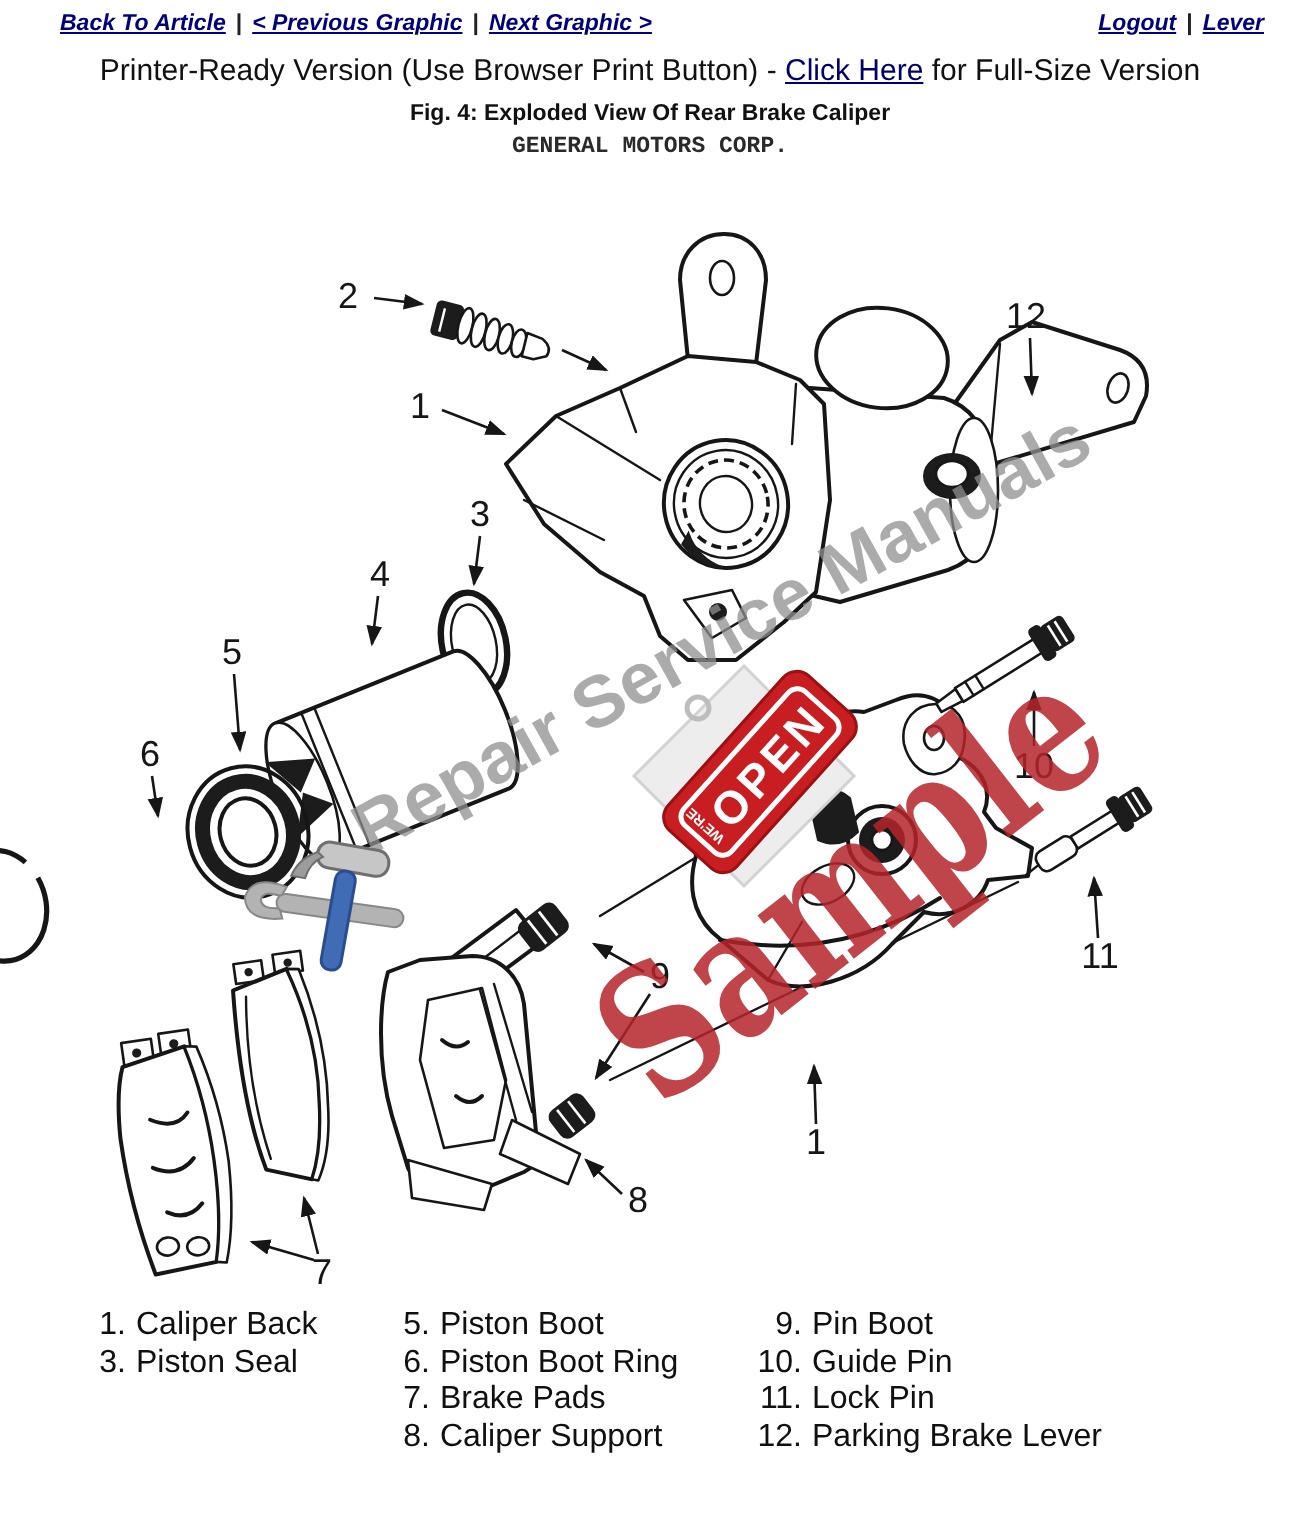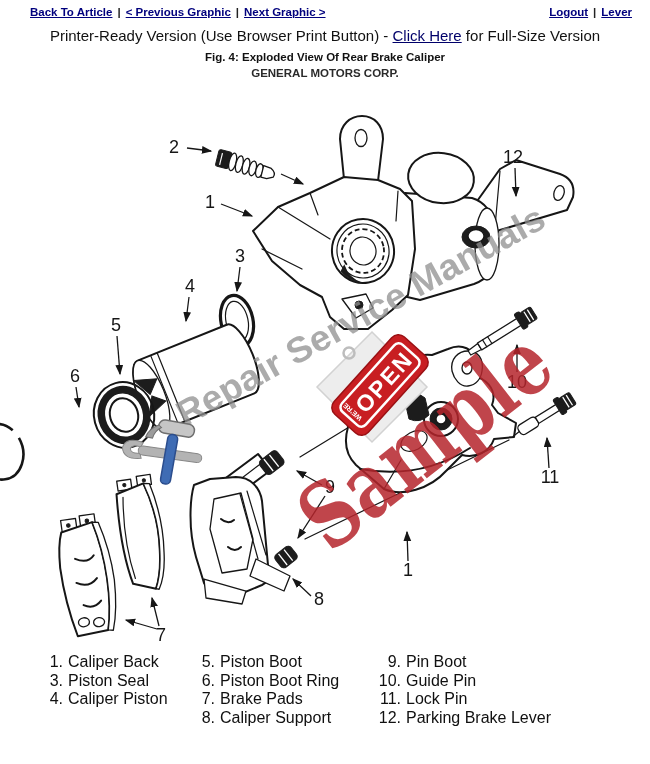--- a/index.html
+++ b/index.html
@@ -2,26 +2,26 @@
 <html><head>
 <meta charset="utf-8">
 <style>
   html,body{margin:0;padding:0;background:#fff;}
   body{width:650px;height:764px;font-family:"Liberation Sans",sans-serif;color:#111;overflow:hidden;}
   .page{position:relative;width:650px;height:764px;background:#ffffff;}
   
   .navbar{display:flex;justify-content:space-between;align-items:flex-start;
           padding:6px 18px 0 30px;font-size:11.5px;font-weight:bold;}
   .navgroup{white-space:nowrap;}
-  a.navlink{color:#00007d;text-decoration:underline;cursor:pointer;}
+  a.navlink{color:#00007d;text-decoration:underline;cursor:pointer;font-style:italic;}
   .navsep{color:#222;padding:0 5px;font-weight:bold;}
   .printer-line{margin-top:9px;text-align:center;font-size:15px;font-weight:normal;color:#111;}
   .printer-line a{color:#00006a;text-decoration:underline;cursor:pointer;}
   .fig-caption{margin-top:7px;text-align:center;font-size:11.5px;font-weight:bold;color:#111;}
-  .company{margin-top:4px;text-align:center;font-size:11.5px;font-weight:bold;color:#2a2a2a;}
+  .company{margin-top:4px;text-align:center;font-size:11.5px;font-weight:bold;color:#2a2a2a;font-family:Liberation Mono, monospace;}
   
   svg.diagram{display:block;margin:0;}
   .ln{fill:none;stroke:#161616;stroke-width:2;stroke-linejoin:round;stroke-linecap:round;}
   .ln1{fill:none;stroke:#161616;stroke-width:1.2;stroke-linejoin:round;stroke-linecap:round;}
   .wh{fill:#ffffff;stroke:#161616;stroke-width:2;stroke-linejoin:round;}
   .wh1{fill:#ffffff;stroke:#161616;stroke-width:1.3;stroke-linejoin:round;}
   .dk{fill:#1c1c1c;stroke:#1c1c1c;stroke-width:1;}
   .callout{font-family:"Liberation Sans",sans-serif;font-size:18px;fill:#161616;}
   .leader{fill:none;stroke:#161616;stroke-width:1.3;}
   
@@ -271,21 +271,20 @@
       </g>
     </g>
 
     <text transform="translate(330,555) rotate(-38)" font-family="DejaVu Serif, Liberation Serif, serif" font-size="90" font-weight="bold" fill="#b5242c" fill-opacity="0.85" textLength="290" lengthAdjust="spacingAndGlyphs">Sample</text>
   </svg>
 
   <div class="parts">
     <div class="pcol pcol1">
       <div class="pl-item"><span class="pl-num">1.</span><span>Caliper Back</span></div>
       <div class="pl-item"><span class="pl-num">3.</span><span>Piston Seal</span></div>
-      <div class="pl-item"><span class="pl-num">4.</span><span>Caliper Piston</span></div>
     </div><div class="pcol pcol2">
       <div class="pl-item"><span class="pl-num">5.</span><span>Piston Boot</span></div>
       <div class="pl-item"><span class="pl-num">6.</span><span>Piston Boot Ring</span></div>
       <div class="pl-item"><span class="pl-num">7.</span><span>Brake Pads</span></div>
       <div class="pl-item"><span class="pl-num">8.</span><span>Caliper Support</span></div>
     </div><div class="pcol pcol3">
       <div class="pl-item"><span class="pl-num">9.</span><span>Pin Boot</span></div>
       <div class="pl-item"><span class="pl-num">10.</span><span>Guide Pin</span></div>
       <div class="pl-item"><span class="pl-num">11.</span><span>Lock Pin</span></div>
       <div class="pl-item"><span class="pl-num">12.</span><span>Parking Brake Lever</span></div>

